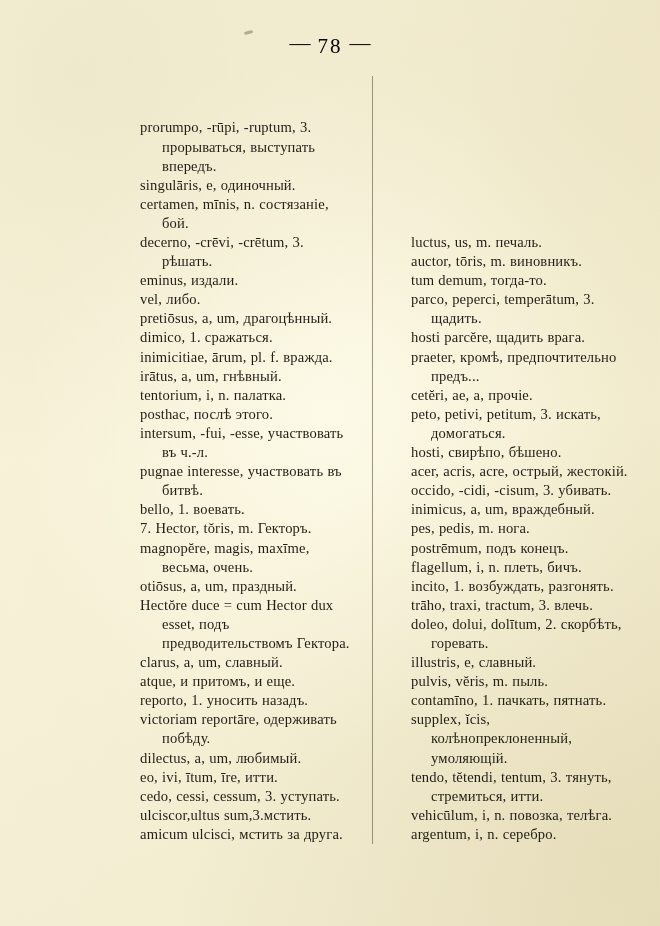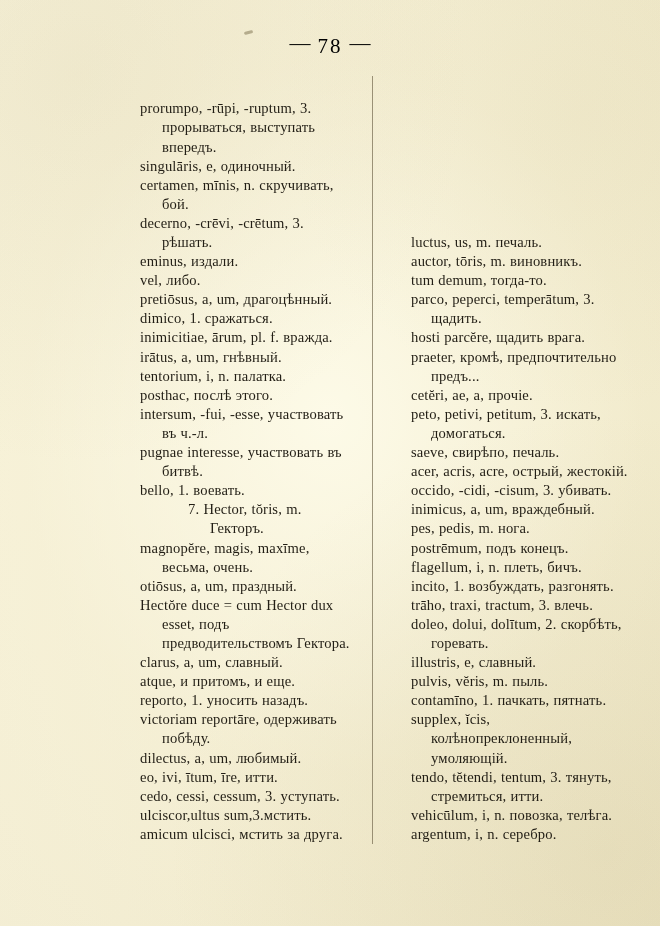--- a/index.html
+++ b/index.html
@@ -99,21 +99,20 @@
     color: #221e15;
     margin: 0;
     padding: 0 0 0 22px;
     text-indent: -22px;
     letter-spacing: .15px;
     word-spacing: .4px;
   }
   .entry.num {
     padding-left: 22px;
     text-indent: -22px;
-    margin-left: 48px;
   }
   .entry .idx {
     font-weight: 400;
   }
   
 
   .col-right .entry { padding-left: 20px; text-indent: -20px; }
 </style>
 </head>
 <body>
@@ -125,21 +124,21 @@
   <div class="speck"></div>
 
   <div class="folio">
     <span class="dash">—</span><span class="num">78</span><span class="dash">—</span>
   </div>
 
   <div class="columns">
     <div class="col col-left" id="left-column">
         <p class="entry"><span>prorumpo, -rūpi, -ruptum, 3. прорываться, выступать впередъ.</span></p>
         <p class="entry"><span>singulāris, e, одиночный.</span></p>
-        <p class="entry"><span>certamen, mīnis, n. скручивать, бой.</span></p>
+        <p class="entry"><span>certamen, mīnis, n. состязаніе, бой.</span></p>
         <p class="entry"><span>decerno, -crēvi, -crētum, 3. рѣшать.</span></p>
         <p class="entry"><span>eminus, издали.</span></p>
         <p class="entry"><span>vel, либо.</span></p>
         <p class="entry"><span>pretiōsus, a, um, драгоцѣнный.</span></p>
         <p class="entry"><span>dimico, 1. сражаться.</span></p>
         <p class="entry"><span>inimicitiae, ārum, pl. f. вражда.</span></p>
         <p class="entry"><span>irātus, a, um, гнѣвный.</span></p>
         <p class="entry"><span>tentorium, i, n. палатка.</span></p>
         <p class="entry"><span>posthac, послѣ этого.</span></p>
         <p class="entry"><span>intersum, -fui, -esse, участвовать въ ч.-л.</span></p>
@@ -162,21 +161,21 @@
     <div class="rule"></div>
     <div class="col col-right" id="right-column">
         <p class="entry"><span>luctus, us, m. печаль.</span></p>
         <p class="entry"><span>auctor, tōris, m. виновникъ.</span></p>
         <p class="entry"><span>tum demum, тогда-то.</span></p>
         <p class="entry"><span>parco, peperci, temperātum, 3. щадить.</span></p>
         <p class="entry"><span>hosti parcĕre, щадить врага.</span></p>
         <p class="entry"><span>praeter, кромѣ, предпочтительно предъ...</span></p>
         <p class="entry"><span>cetĕri, ae, a, прочіе.</span></p>
         <p class="entry"><span>peto, petivi, petitum, 3. искать, домогаться.</span></p>
-        <p class="entry"><span>saeve, свирѣпо, печаль.</span></p>
+        <p class="entry"><span>hosti, свирѣпо, бѣшено.</span></p>
         <p class="entry"><span>acer, acris, acre, острый, жестокій.</span></p>
         <p class="entry"><span>occido, -cidi, -cisum, 3. убивать.</span></p>
         <p class="entry"><span>inimicus, a, um, враждебный.</span></p>
         <p class="entry"><span>pes, pedis, m. нога.</span></p>
         <p class="entry"><span>postrēmum, подъ конецъ.</span></p>
         <p class="entry"><span>flagellum, i, n. плеть, бичъ.</span></p>
         <p class="entry"><span>incito, 1. возбуждать, разгонять.</span></p>
         <p class="entry"><span>trāho, traxi, tractum, 3. влечь.</span></p>
         <p class="entry"><span>doleo, dolui, dolītum, 2. скорбѣть, горевать.</span></p>
         <p class="entry"><span>illustris, e, славный.</span></p>

